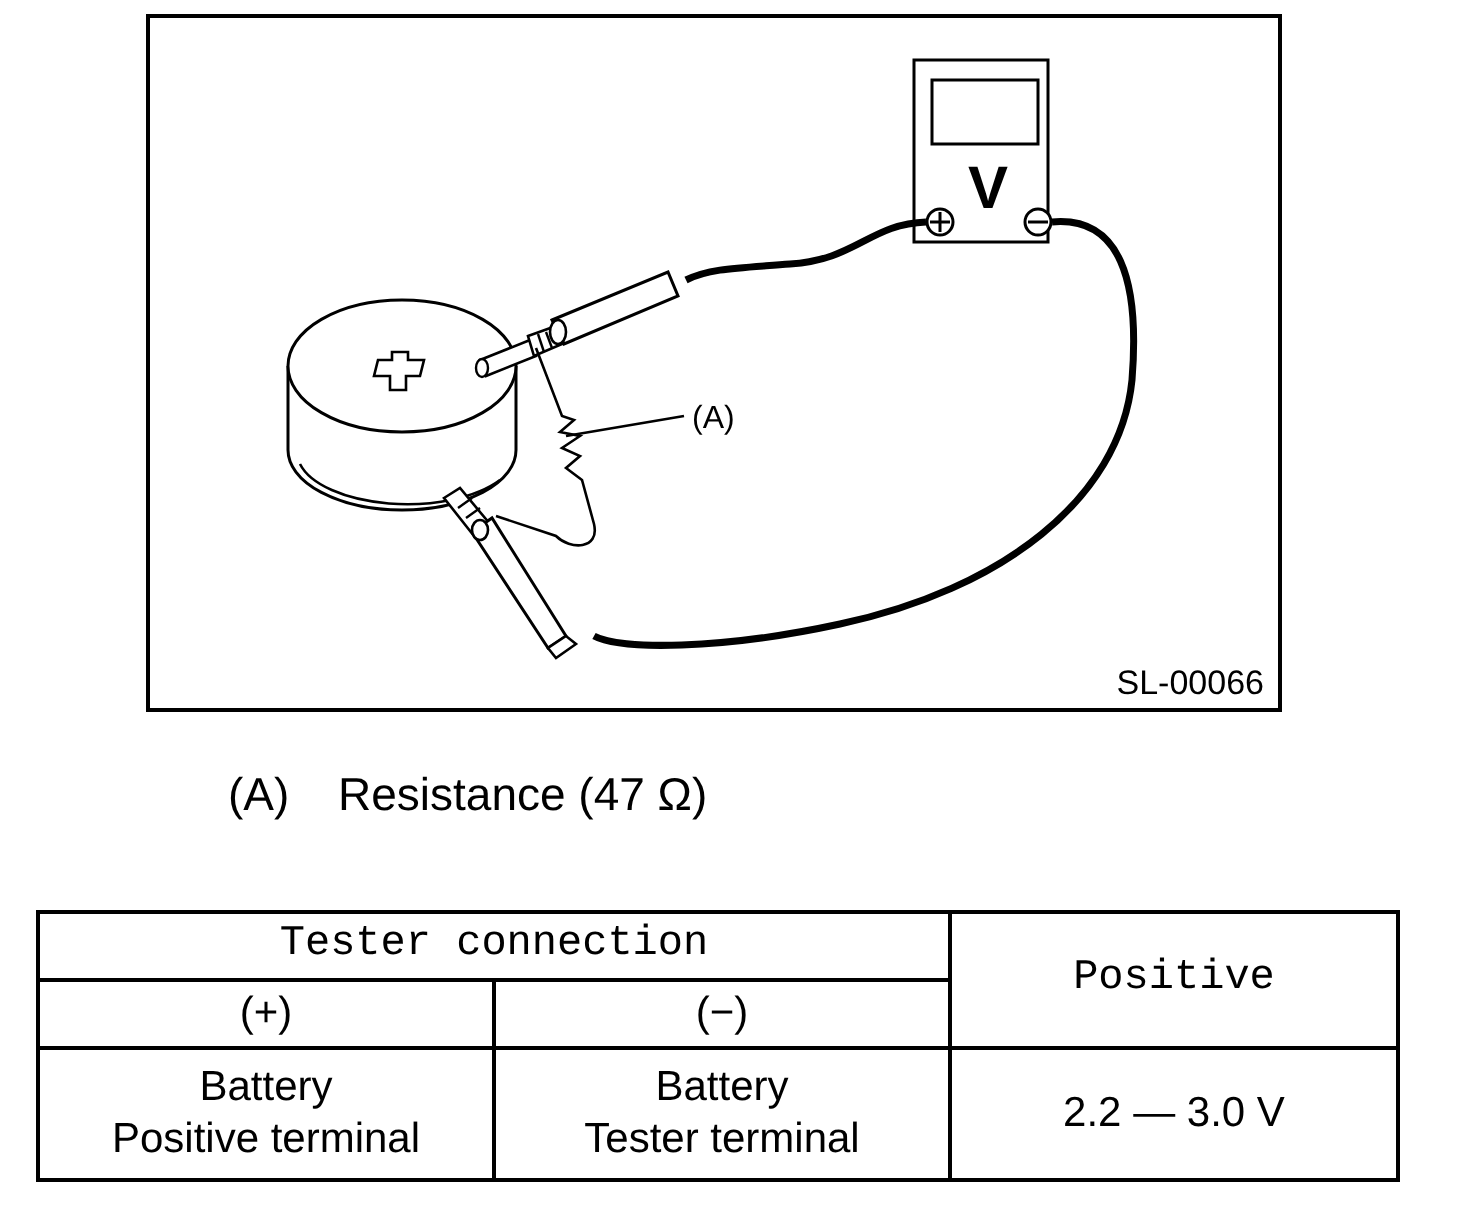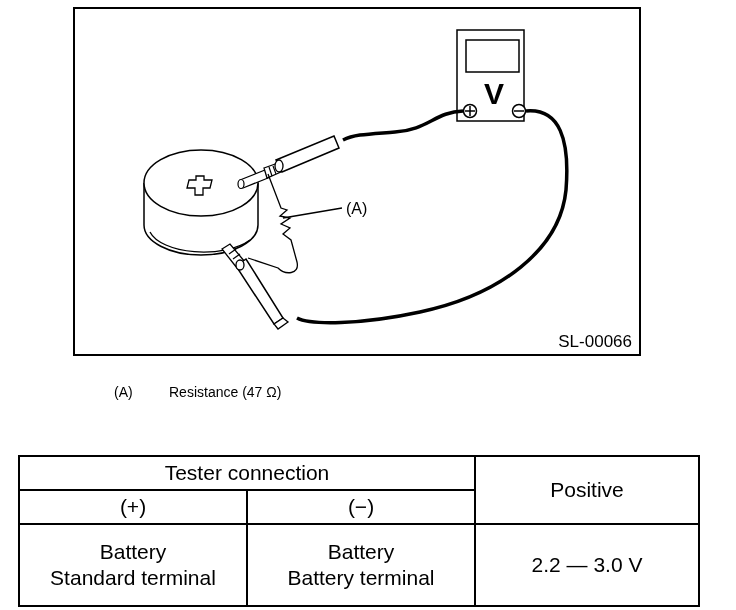--- a/index.html
+++ b/index.html
@@ -1,29 +1,29 @@
 <!DOCTYPE html>
 <html><head>
   <meta charset="utf-8">
   <style>
     html, body { margin: 0; padding: 0; background: #ffffff; }
     body { width: 736px; height: 610px; position: relative; overflow: hidden;
            font-family: "Liberation Sans", sans-serif; color: #000; }
     #figure { position: absolute; left: 0; top: 0; width: 736px; height: 370px; }
     #figure svg { display: block; }
     .fig-text { font-family: "Liberation Sans", sans-serif; fill: #000; }
-    #legend { position: absolute; left: 114px; top: 384px; font-size: 14px; white-space: pre; }
+    #legend { position: absolute; left: 114px; top: 384px; font-size: 23px; white-space: pre; }
     #legend .key { display: inline-block; width: 55px; }
     table#spec { position: absolute; left: 18px; top: 455px; width: 682px;
                  border-collapse: collapse; font-size: 21px; }
     #spec td, #spec th { border: 2px solid #000; text-align: center; font-weight: normal;
                          padding: 0; line-height: 26px; }
-    #spec .r1 { height: 34px; }
+    #spec .r1 { height: 34px; font-family: Liberation Mono, monospace; }
     #spec .r2 { height: 34px; }
-    #spec .r3 { height: 82px; }
+    #spec .r3 { height: 66px; }
     #spec .c1 { width: 226px; }
     #spec .c2 { width: 226px; }
   </style>
 </head>
 <body>
 
 <div id="figure">
   <svg width="736" height="370" viewBox="0 0 736 370" xmlns="http://www.w3.org/2000/svg">
 
     <rect x="74" y="8" width="566" height="347" fill="none" stroke="#000" stroke-width="2"></rect>
@@ -88,22 +88,22 @@
     <th colspan="2">Tester connection</th>
     <th rowspan="2">Positive</th>
   </tr>
   <tr class="r2">
     <th class="c1">(+)</th>
     <th class="c2">(−)</th>
   </tr>
   <tr class="r3">
     <td>
       <div>Battery</div>
-      <div>Standard terminal</div>
+      <div>Positive terminal</div>
     </td>
     <td>
       <div>Battery</div>
-      <div>Battery terminal</div>
+      <div>Tester terminal</div>
     </td>
     <td>2.2 — 3.0 V</td>
   </tr>
 </tbody>
   </table>
 
 </body></html>

